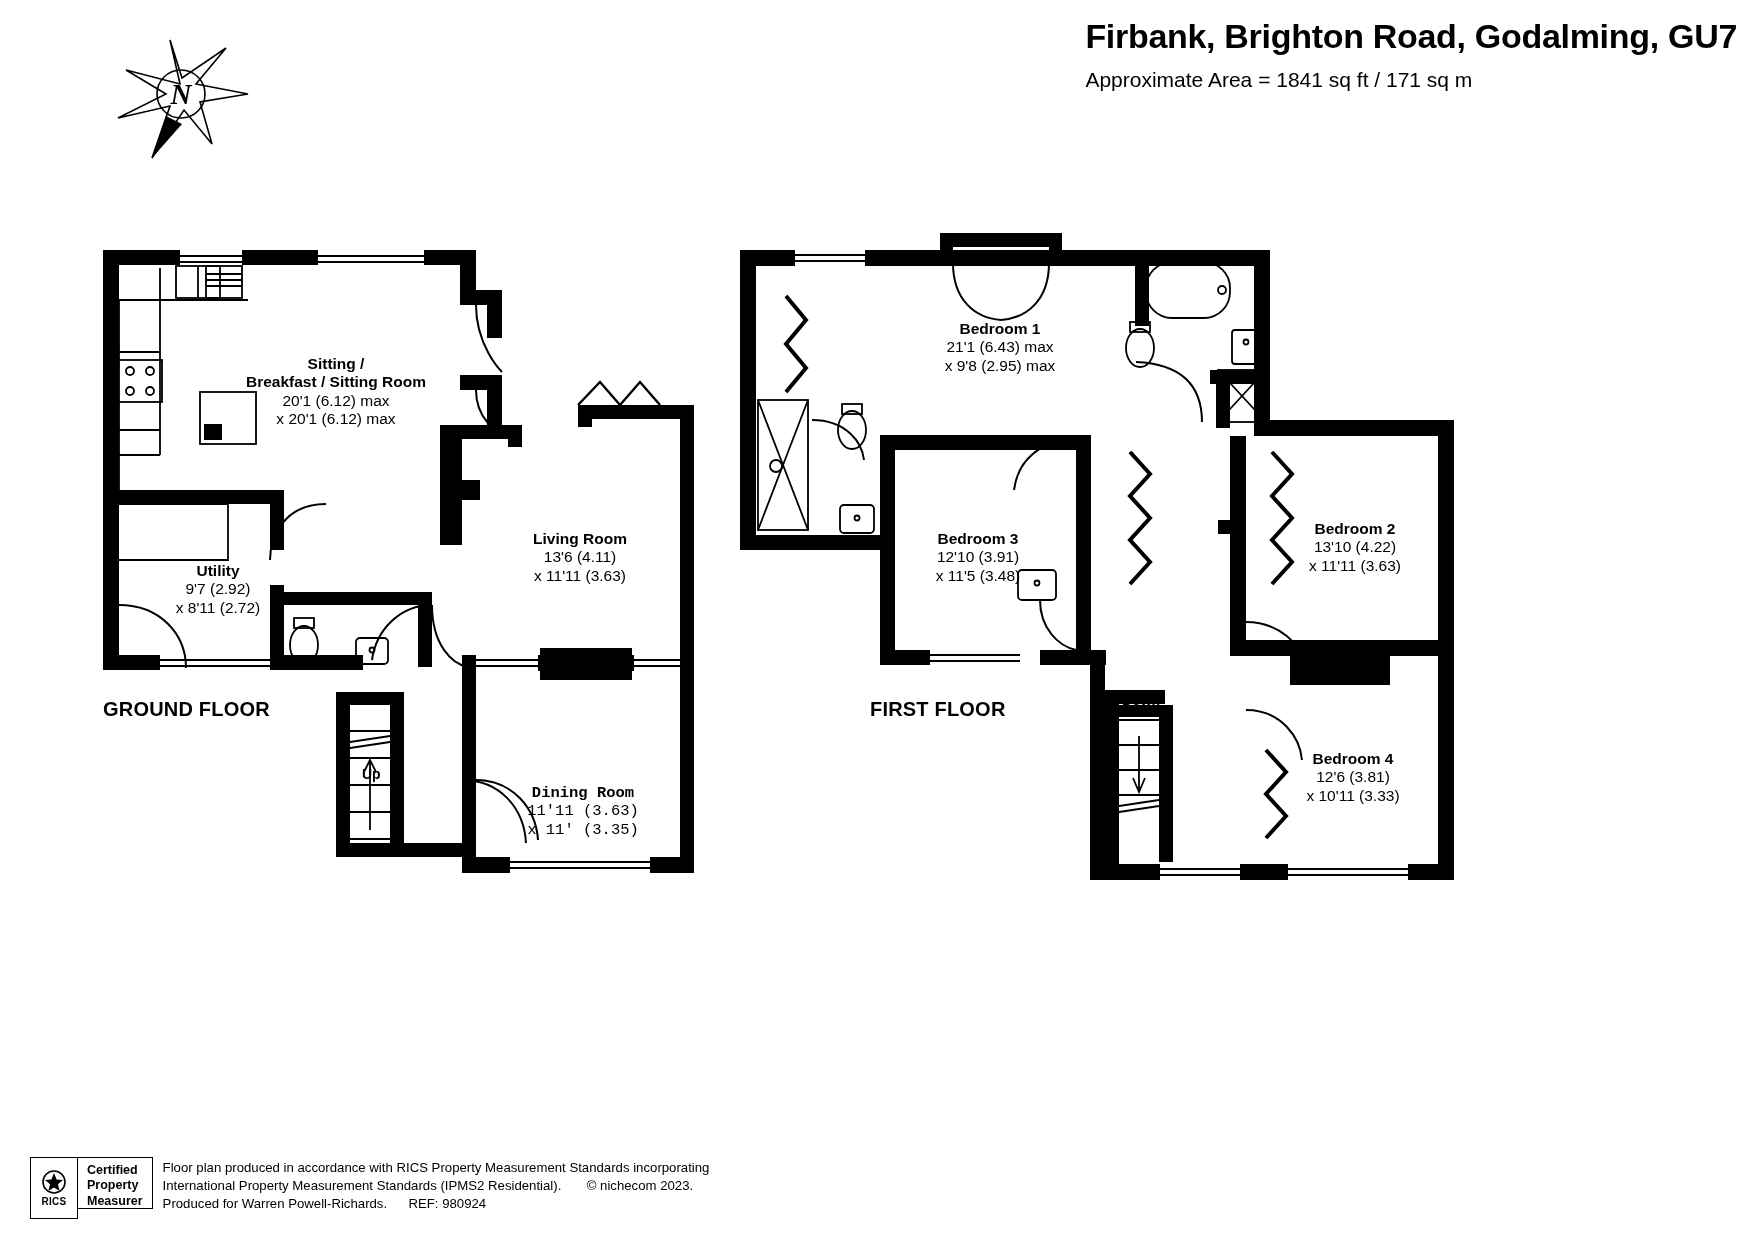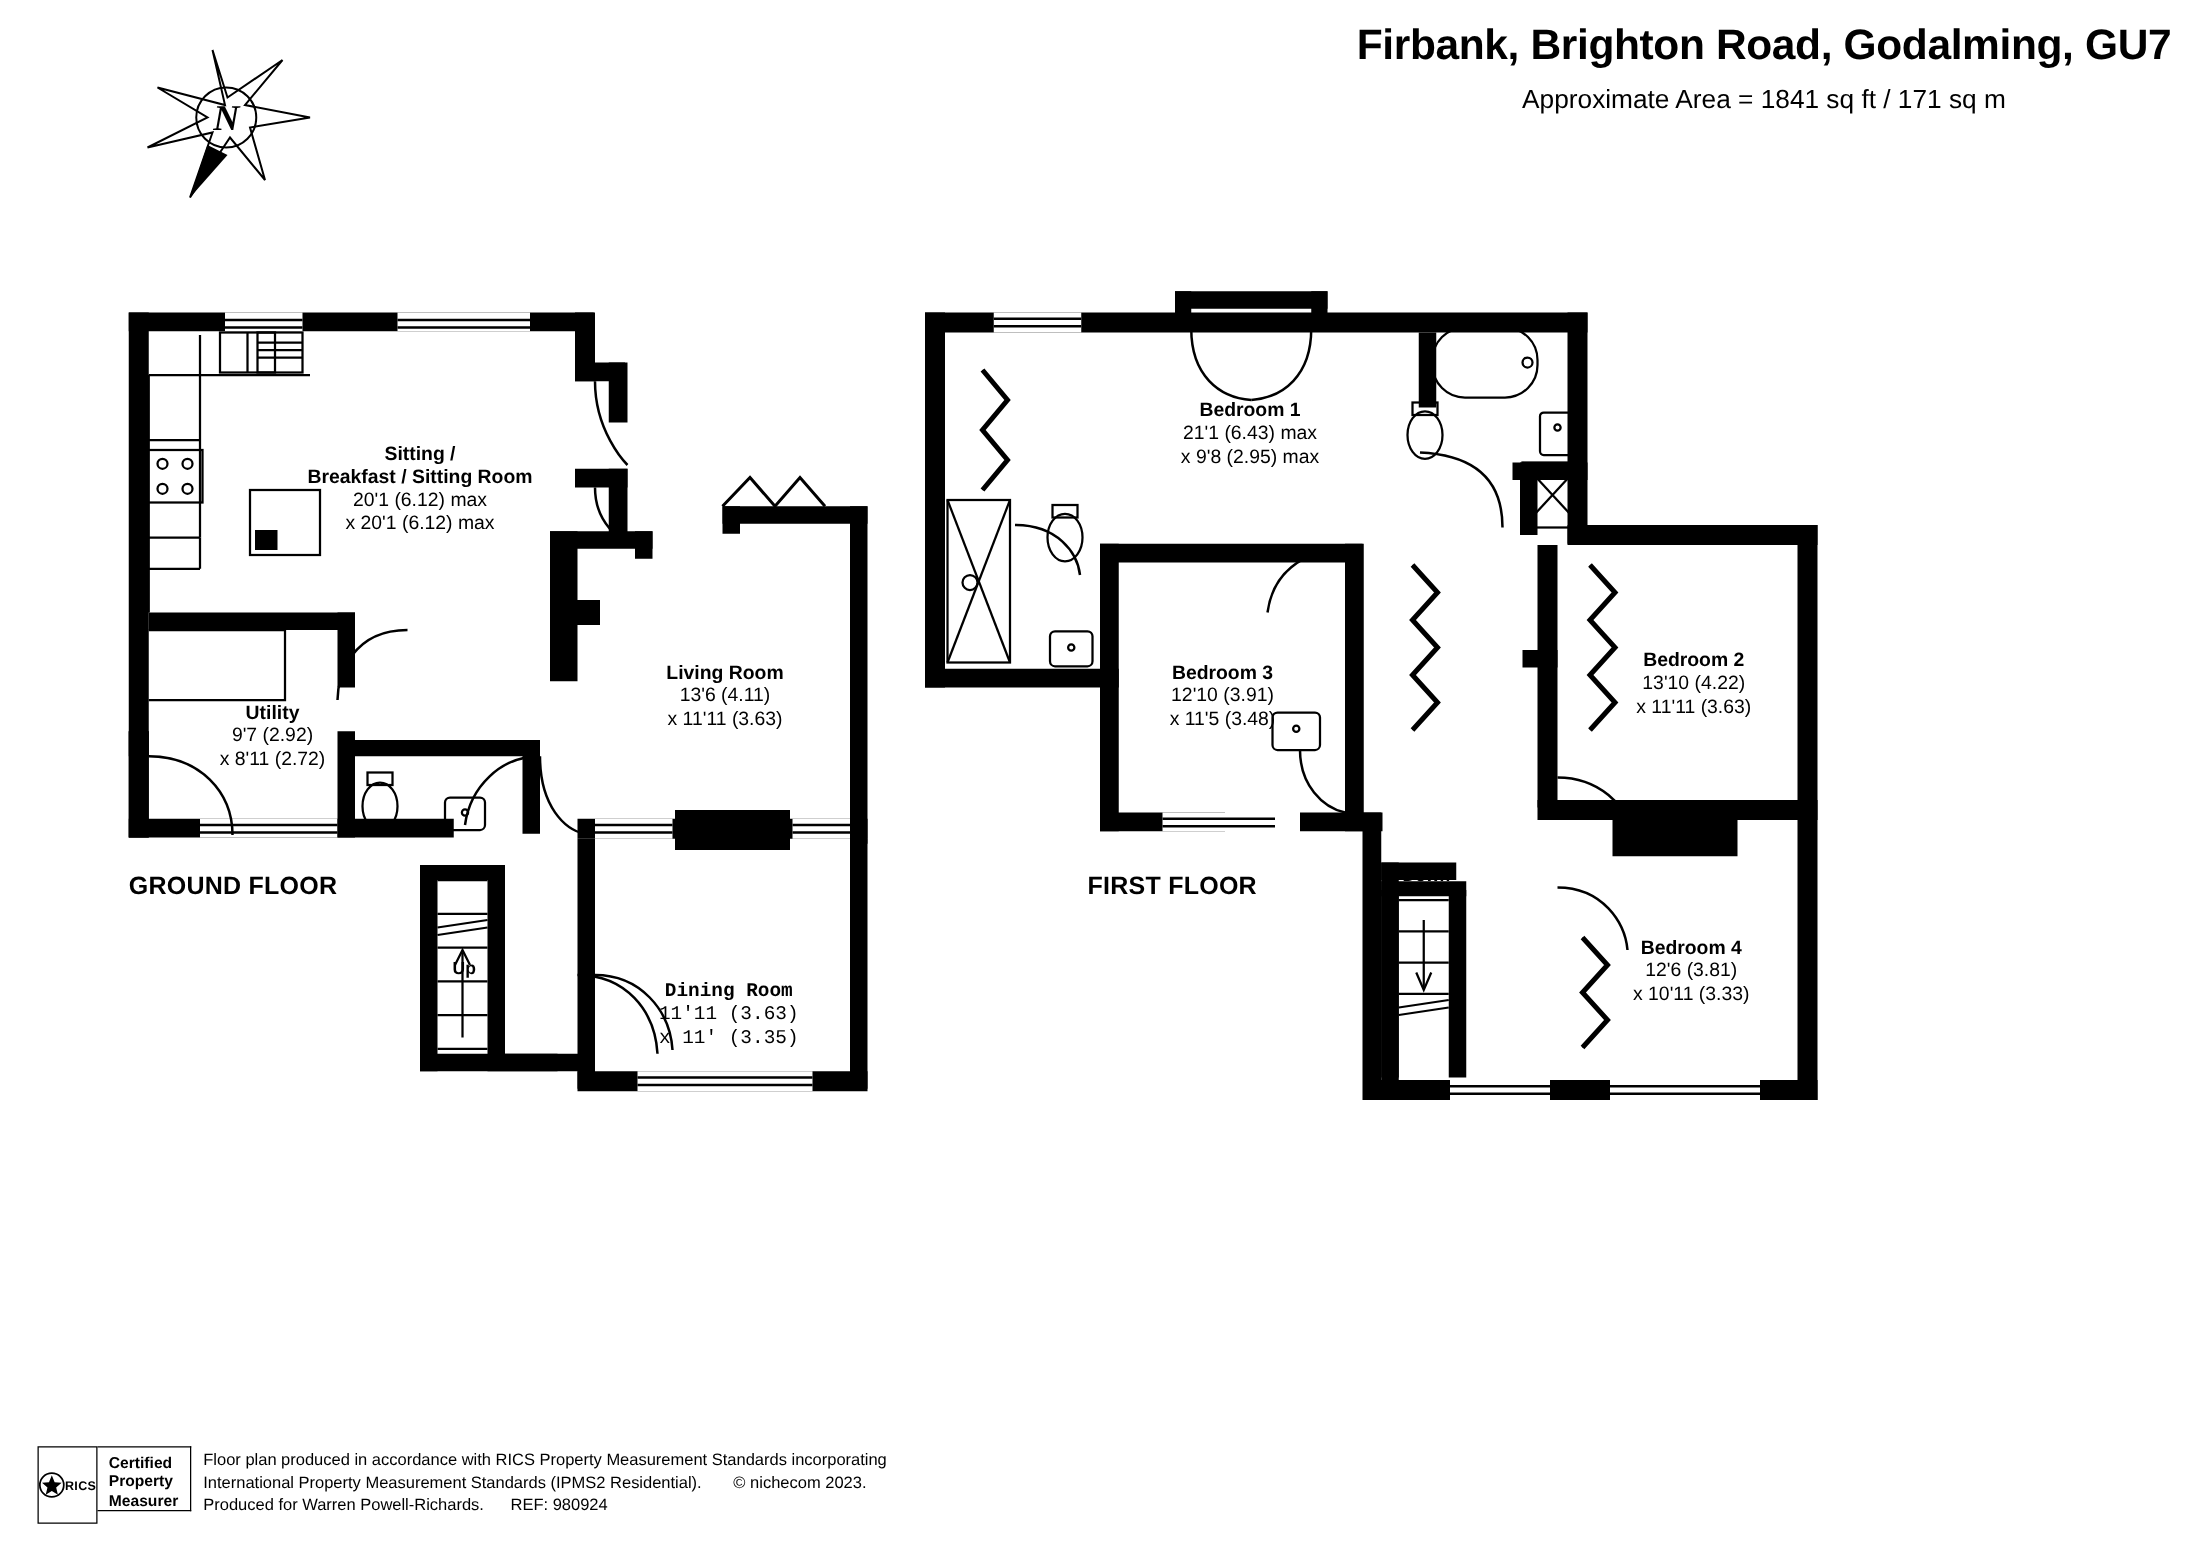--- a/index.html
+++ b/index.html
@@ -1,20 +1,20 @@
 <!DOCTYPE html>
 <html><head>
 <meta charset="utf-8">
 <style>
   html,body{margin:0;padding:0;background:#fff;}
   body{width:1755px;height:1241px;position:relative;overflow:hidden;
        font-family:"Liberation Sans",sans-serif;color:#000;}
 
   
-  .header{position:absolute;right:18px;top:18px;text-align:center;}
+  .header{position:absolute;right:18px;top:18px;text-align:left;}
   .title{font-size:34px;font-weight:bold;letter-spacing:-0.3px;line-height:1.1;white-space:nowrap;}
   .subtitle{font-size:21px;margin-top:13px;line-height:1.1;}
   .note{font-size:13.5px;margin-top:11px;line-height:1.1;}
 
   
   .compass{position:absolute;left:108px;top:32px;width:150px;height:135px;}
 
   
   .floor-label{position:absolute;font-size:20px;font-weight:bold;letter-spacing:0.2px;}
   #gf-label{left:103px;top:698px;}
@@ -27,21 +27,21 @@
   .room{position:absolute;text-align:center;line-height:1.18;}
   .room .nm{font-size:15.5px;font-weight:bold;}
   .room .d1,.room .d2{font-size:15.5px;}
 
   .tag{position:absolute;font-size:14px;font-weight:bold;}
 
   
   .footer{position:absolute;left:30px;bottom:22px;display:flex;align-items:flex-start;}
   .rics-logo{display:flex;align-items:stretch;height:62px;}
   .rics-mark{width:48px;height:62px;border:1.6px solid #000;display:flex;
-             flex-direction:row;align-items:center;justify-content:center;box-sizing:border-box;}
+             flex-direction:column;align-items:center;justify-content:center;box-sizing:border-box;}
   .rics-word{font-size:10px;font-weight:bold;letter-spacing:.3px;margin-top:2px;}
   .rics-txt{border:1.6px solid #000;border-left:none;box-sizing:border-box;height:52px;
             padding:5px 9px 0 9px;font-size:12.5px;font-weight:bold;line-height:1.23;}
   .foot-text{margin-left:10px;font-size:13.2px;line-height:1.35;padding-top:2px;}
 </style>
 </head>
 <body>
 
 <div class="compass">
   <svg width="150" height="135" viewBox="0 0 150 135">

